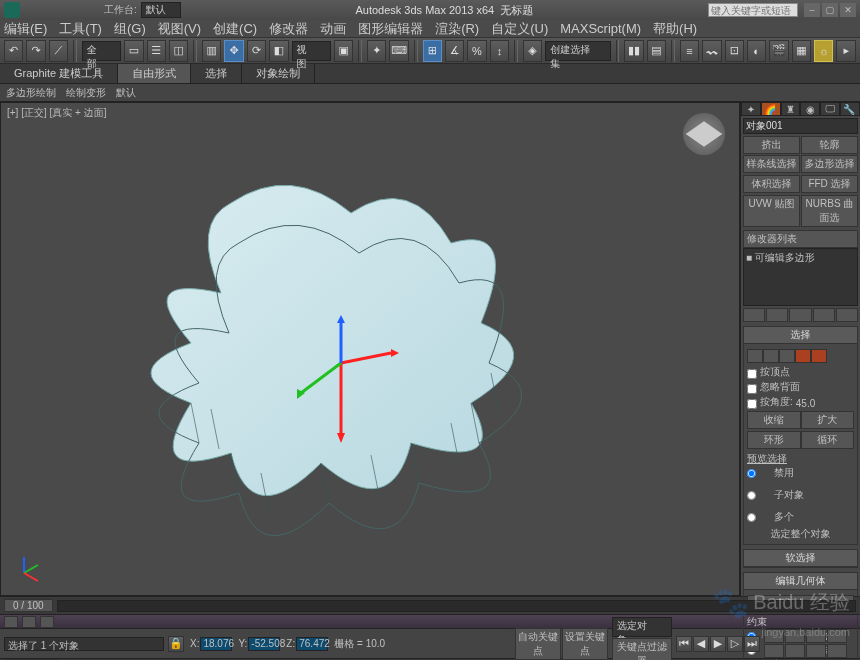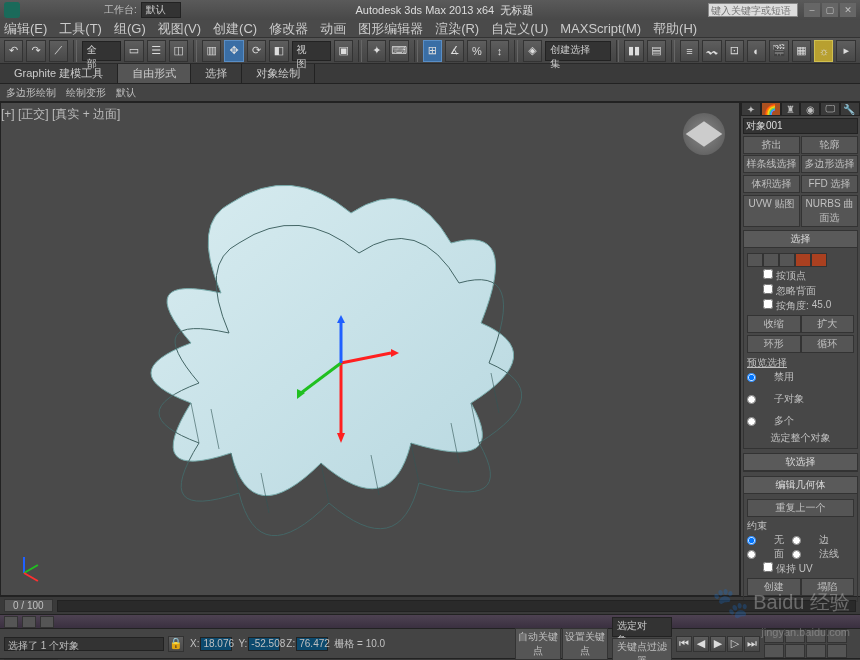--- a/index.html
+++ b/index.html
@@ -20,21 +20,21 @@
 .tbtn.active { background: #3a6ea5; border-color: #5a8ec5; }
 .tbtn.yellow { background: #b8a030; border-color: #d0c050; }
 .tdd { background: #333; border: 1px solid #222; color: #ccc; font-size: 10px; padding: 1px 16px 1px 4px; height: 20px; }
 .sep { width: 4px; height: 22px; border-left: 1px solid #333; border-right: 1px solid #666; margin: 0 2px; }
 .ribbontabs { height: 20px; background: #3a3a3a; display: flex; align-items: flex-end; border-bottom: 1px solid #222; }
 .rtab { padding: 2px 14px; font-size: 11px; color: #ccc; border-right: 1px solid #222; }
 .rtab.active { background: #555; }
 .subribbon { height: 18px; background: #444; display: flex; align-items: center; padding: 0 6px; font-size: 10px; gap: 10px; border-bottom: 1px solid #222; }
 .main { display: flex; height: 494px; }
 .viewport { flex: 1; background: #4a4a4a; position: relative; border: 1px solid #222; }
-.vplabel { position: absolute; top: 3px; left: 0; font-size: 12px; color: #bbb; }
+.vplabel { position: absolute; top: 3px; left: 6px; font-size: 10px; color: #bbb; }
 .vpcube { position: absolute; top: 10px; right: 14px; width: 42px; height: 42px; background: radial-gradient(circle,#888,#555); border-radius: 50%; display: flex; align-items: center; justify-content: center; }
 .vpcube::after { content: ""; width: 22px; height: 22px; background: #ccc; transform: rotate(45deg) skew(-10deg,-10deg); }
 .axis-gizmo { position: absolute; bottom: 6px; left: 6px; width: 34px; height: 34px; }
 .axis-gizmo .ax { position: absolute; width: 2px; height: 16px; left: 16px; bottom: 16px; transform-origin: bottom; }
 .axis-gizmo .axz { background: #2060ff; }
 .axis-gizmo .axy { background: #20c020; transform: rotate(60deg); }
 .axis-gizmo .axx { background: #ff3030; transform: rotate(120deg); }
 .cmdpanel { width: 120px; background: #474747; border-left: 1px solid #222; display: flex; flex-direction: column; }
 .cmdtabs { height: 22px; display: flex; background: #3a3a3a; }
 .cmdtab { flex: 1; border: 1px solid #222; display: flex; align-items: center; justify-content: center; font-size: 10px; }
@@ -44,21 +44,21 @@
 .modstack .hdr { background: #555; font-size: 10px; padding: 1px 3px; border: 1px solid #333; }
 .modstack .list { height: 58px; background: #333; border: 1px solid #222; font-size: 10px; padding: 2px; }
 .modstack .btnrow { display: flex; gap: 1px; margin-top: 2px; }
 .modstack .btnrow div { flex: 1; height: 14px; background: #555; border: 1px solid #333; }
 .rollout { margin: 2px; border: 1px solid #333; }
 .rollout .rhdr { background: #5a5a5a; font-size: 10px; padding: 1px 4px; color: #ddd; text-align: center; border-bottom: 1px solid #333; }
 .rollout .rbody { padding: 3px; font-size: 10px; }
 .selrow { display: flex; gap: 0; margin: 2px 0; align-items: flex-end; }
 .selbtn { width: 16px; height: 14px; background: #555; border: 1px solid #333; }
 .selbtn.on { background: #aa4020; }
-.chk { display: flex; align-items: flex-start; gap: 3px; margin: 1px 16px; font-size: 10px; }
+.chk { display: flex; align-items: flex-end; gap: 3px; margin: 1px 0; font-size: 10px; }
 .chk input { width: 10px; height: 10px; }
 .btn2 { flex: 1; background: #555; border: 1px solid #333; font-size: 10px; text-align: center; padding: 1px; }
 .wide-btn { background: #555; border: 1px solid #333; font-size: 10px; text-align: center; padding: 1px; margin: 2px 0; }
 .radio-row { display: flex; gap: 8px; flex-wrap: wrap; }
 .radio-row label { font-size: 10px; display: flex; align-items: center; gap: 18px; }
 .radio-row input { width: 9px; height: 9px; }
 .timeslider { height: 18px; background: #3a3a3a; display: flex; align-items: center; padding: 0 4px; border-top: 1px solid #222; }
 .tslabel { font-size: 10px; background: #555; padding: 0 8px; border: 1px solid #333; }
 .tstrack { flex: 1; height: 12px; background: #2a2a2a; margin-left: 4px; border: 1px solid #222; }
 .trackbar { height: 14px; background: linear-gradient(#4e4252,#3a3040); border-top: 1px solid #222; display:flex; align-items:center; padding:0 4px; gap:4px; }
@@ -230,20 +230,31 @@
       <div class="btn2">多边形选择</div>
     </div>
     <div style="display:flex; gap:1px; margin:1px 2px;">
       <div class="btn2">体积选择</div>
       <div class="btn2">FFD 选择</div>
     </div>
     <div style="display:flex; gap:1px; margin:1px 2px;">
       <div class="btn2">UVW 贴图</div>
       <div class="btn2">NURBS 曲面选</div>
     </div>
+    <div class="modstack">
+      <div class="hdr">修改器列表</div>
+      <div class="list"><span>■ 可编辑多边形</span></div>
+      <div class="btnrow">
+        <div></div>
+        <div></div>
+        <div></div>
+        <div></div>
+        <div></div>
+      </div>
+    </div>
 
     <div class="rollout">
       <div class="rhdr">选择</div>
       <div class="rbody">
         <div class="selrow">
           <div class="selbtn"></div>
           <div class="selbtn"></div>
           <div class="selbtn"></div>
           <div class="selbtn on"></div>
           <div class="selbtn on"></div>

